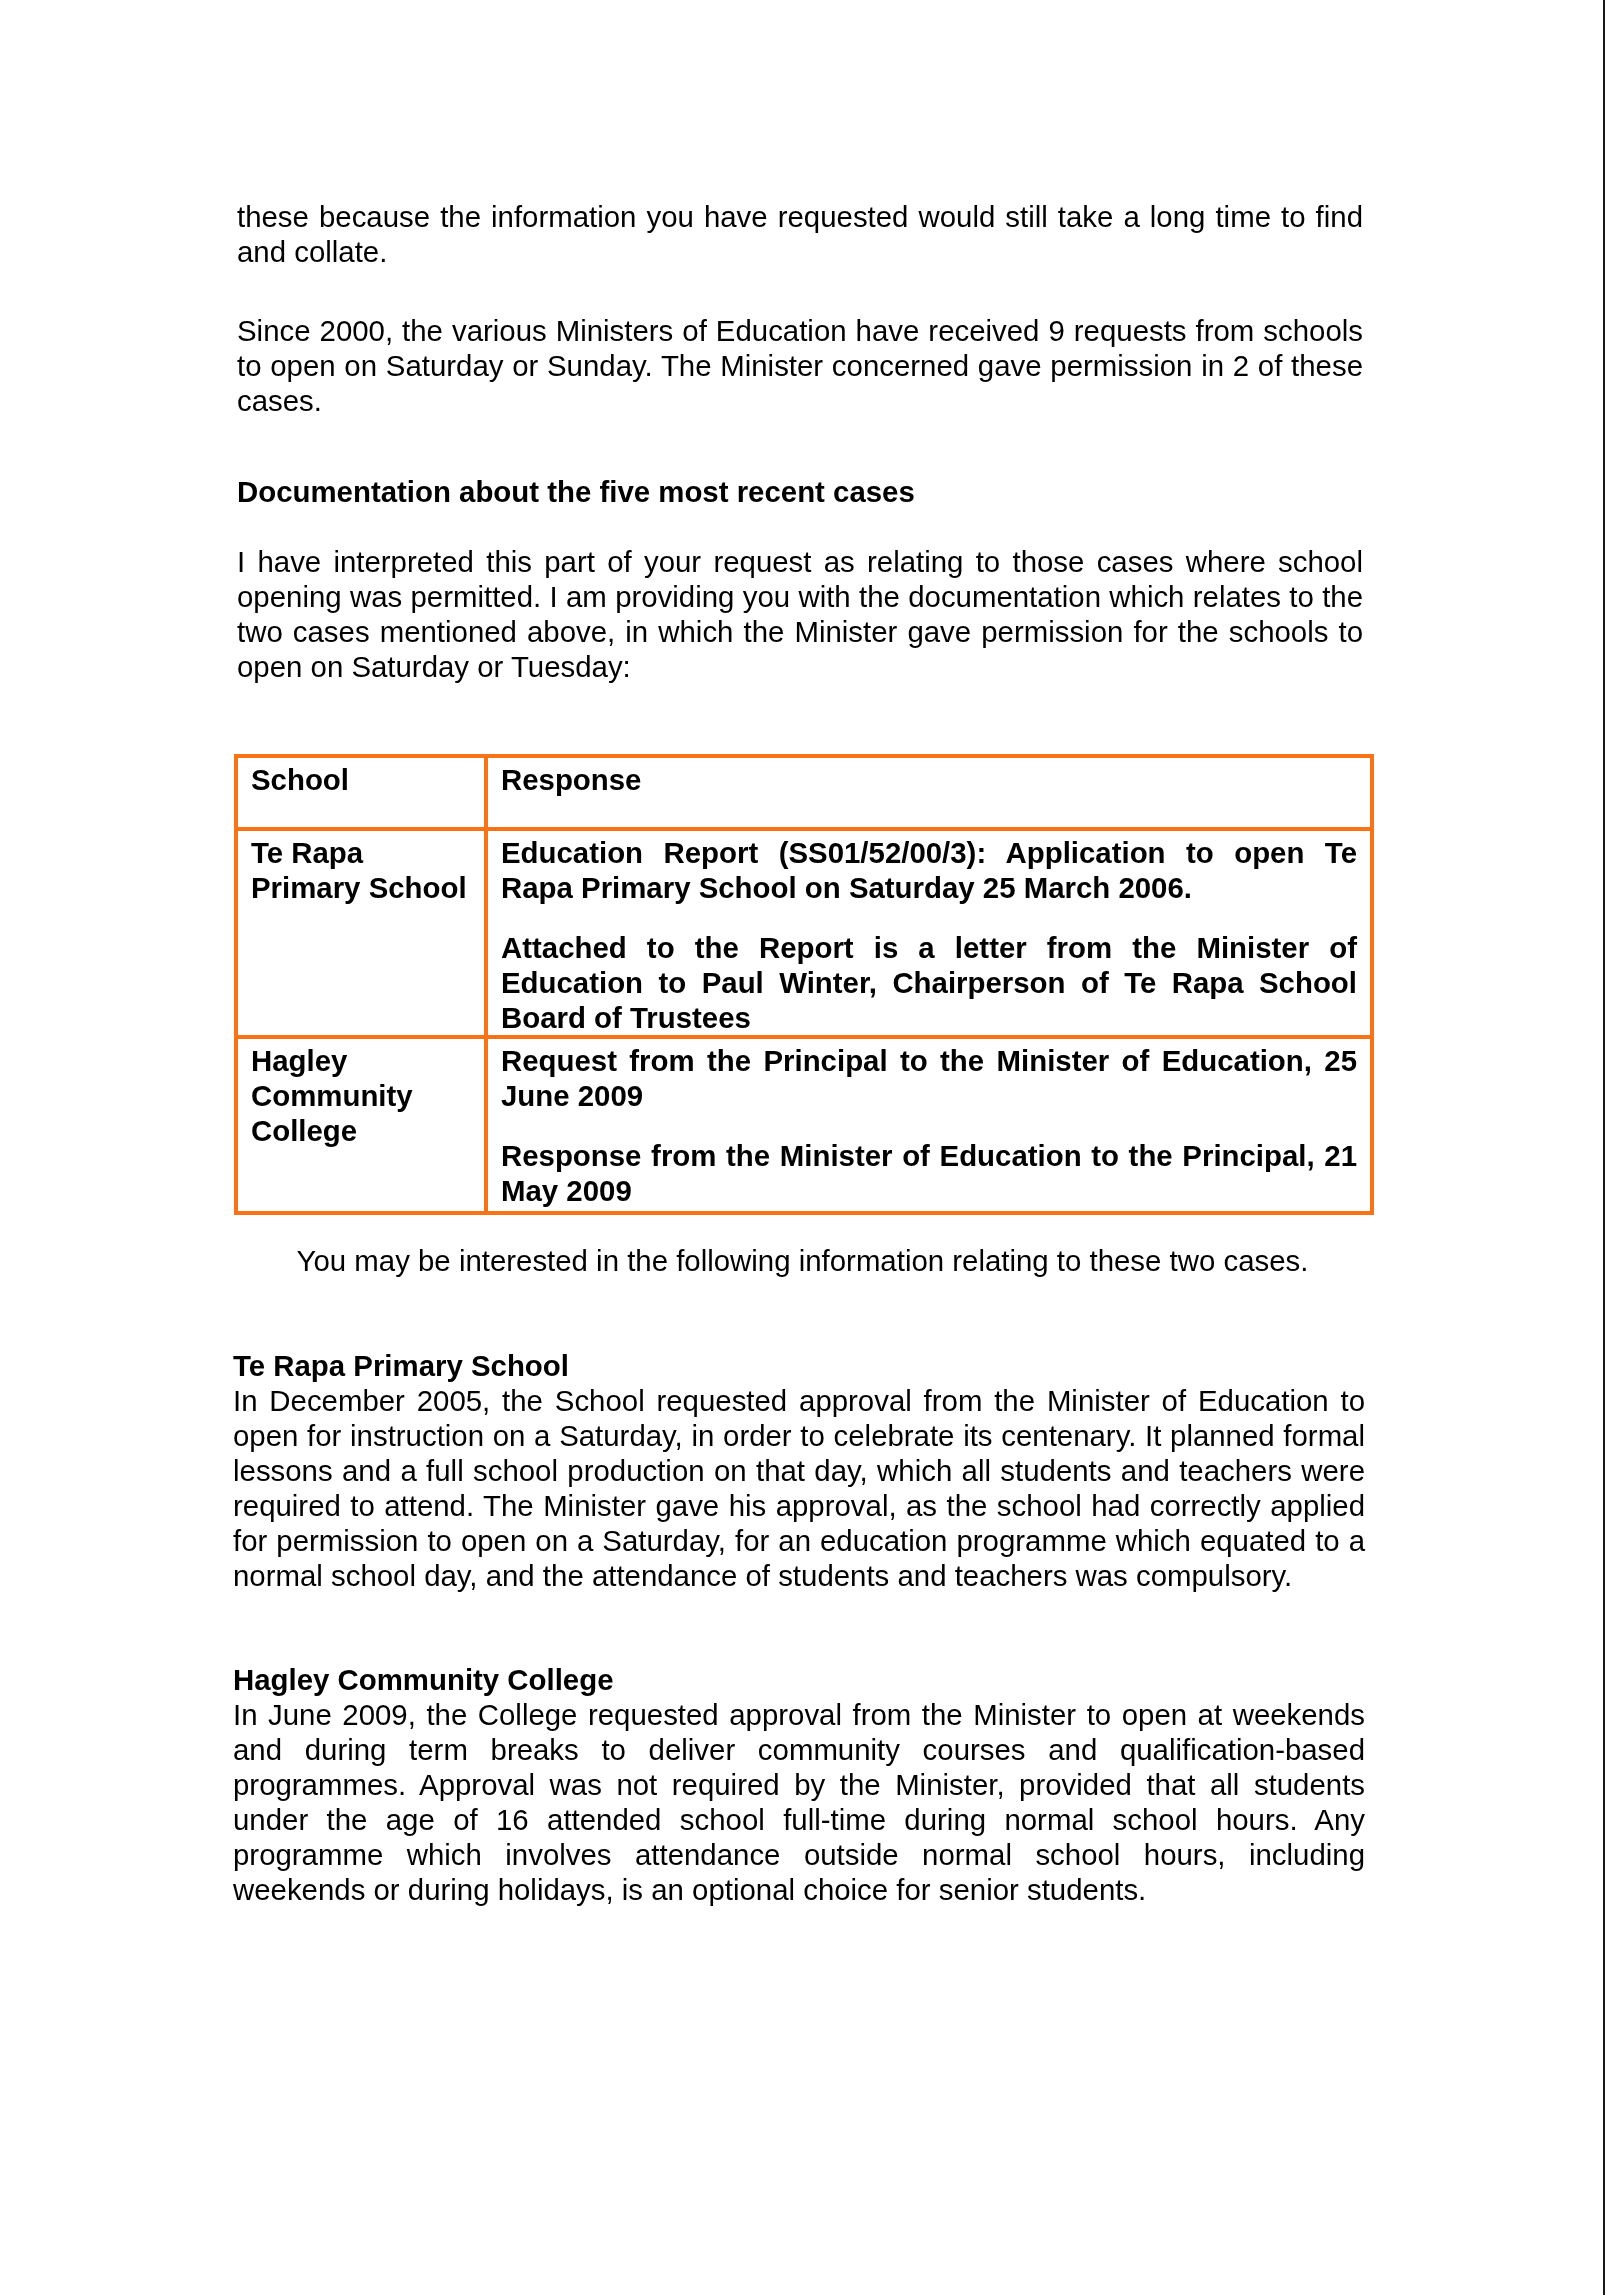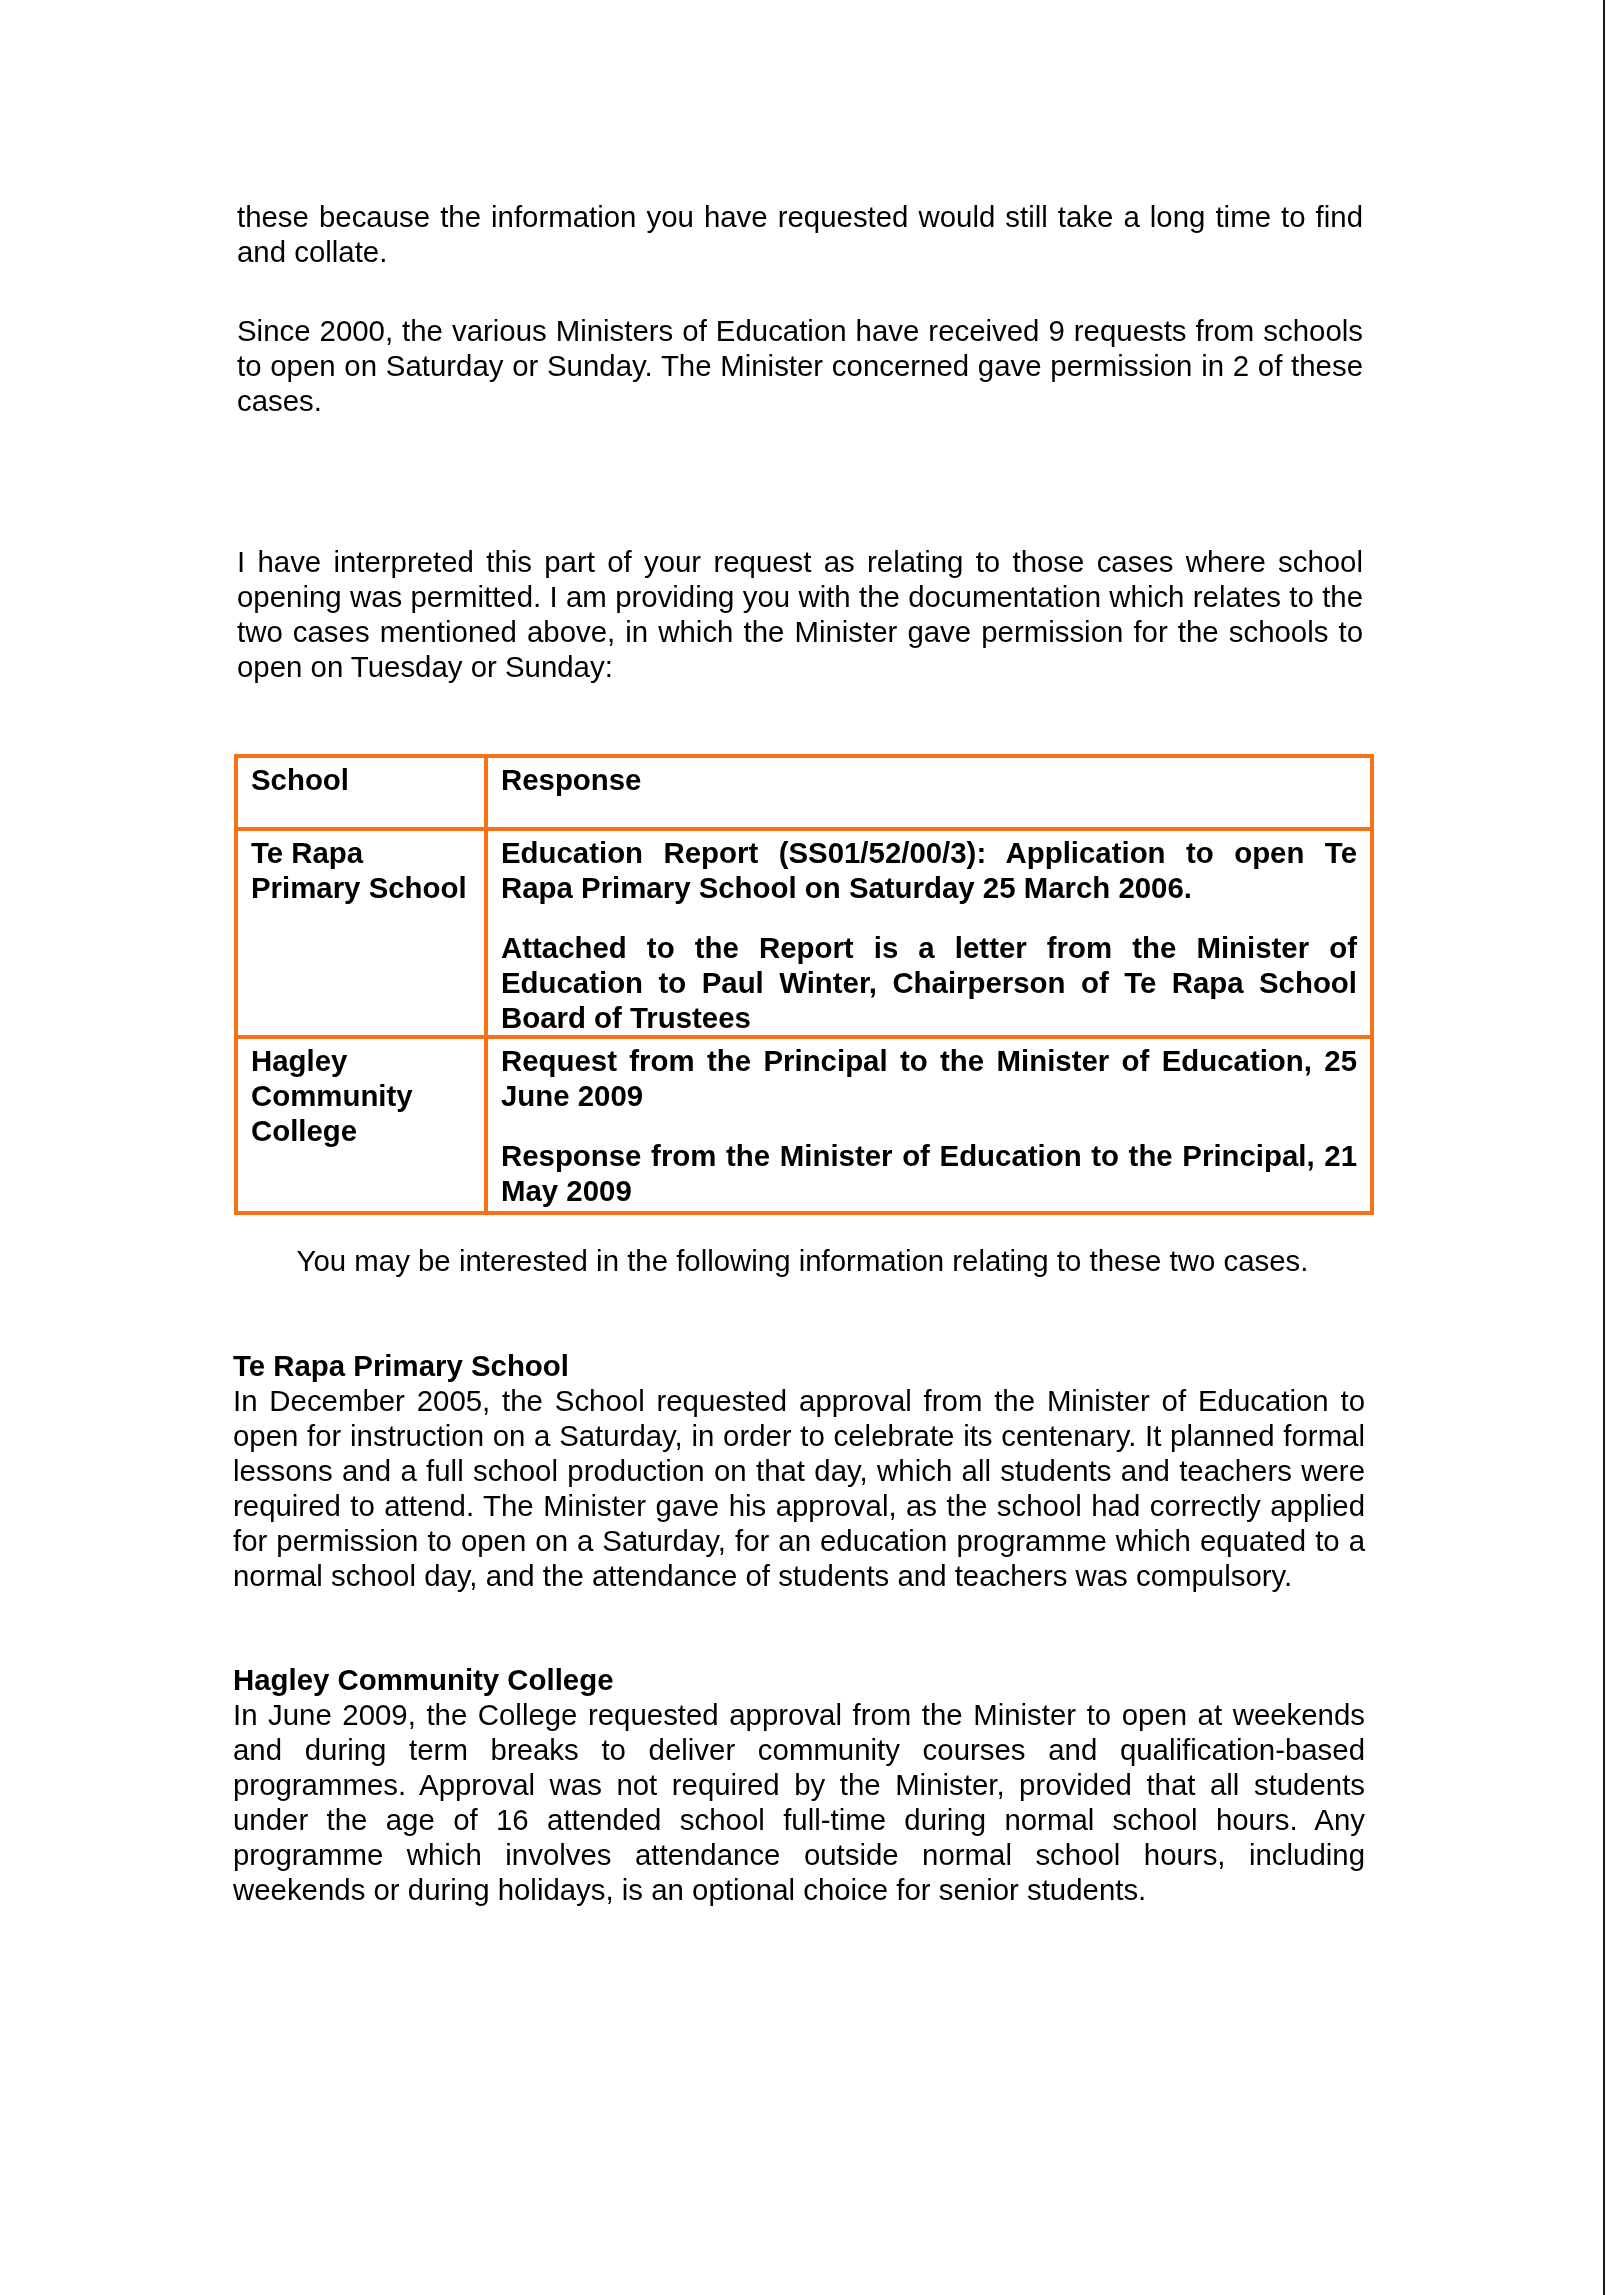--- a/index.html
+++ b/index.html
@@ -95,22 +95,23 @@
 <body>
 
 <div class="page">
 
   <div class="scan-edge"></div>
 
   <p class="para" style="top:199px; width:1126px;">these because the information you have requested would still take a long time to find and collate.</p>
 
   <p class="para" style="top:313px; width:1126px;">Since 2000, the various Ministers of Education have received 9 requests from schools to open on Saturday or Sunday.  The Minister concerned gave permission in 2 of these cases.</p>
 
+  <h2 class="heading" style="top:474px;">Documentation about the five most recent cases</h2>
 
-  <p class="para" style="top:544px; width:1126px;">I have interpreted this part of your request as relating to those cases where school opening was permitted.  I am providing you with the documentation which relates to the two cases mentioned above, in which the Minister gave permission for the schools to open on Tuesday or Sunday:</p>
+  <p class="para" style="top:544px; width:1126px;">I have interpreted this part of your request as relating to those cases where school opening was permitted.  I am providing you with the documentation which relates to the two cases mentioned above, in which the Minister gave permission for the schools to open on Saturday or Tuesday:</p>
 
   <table class="docs">
     <thead>
       <tr>
         <th style="width:220px;">School</th>
         <th>Response</th>
       </tr>
     </thead>
     <tbody>
       <tr class="row-terapa">

